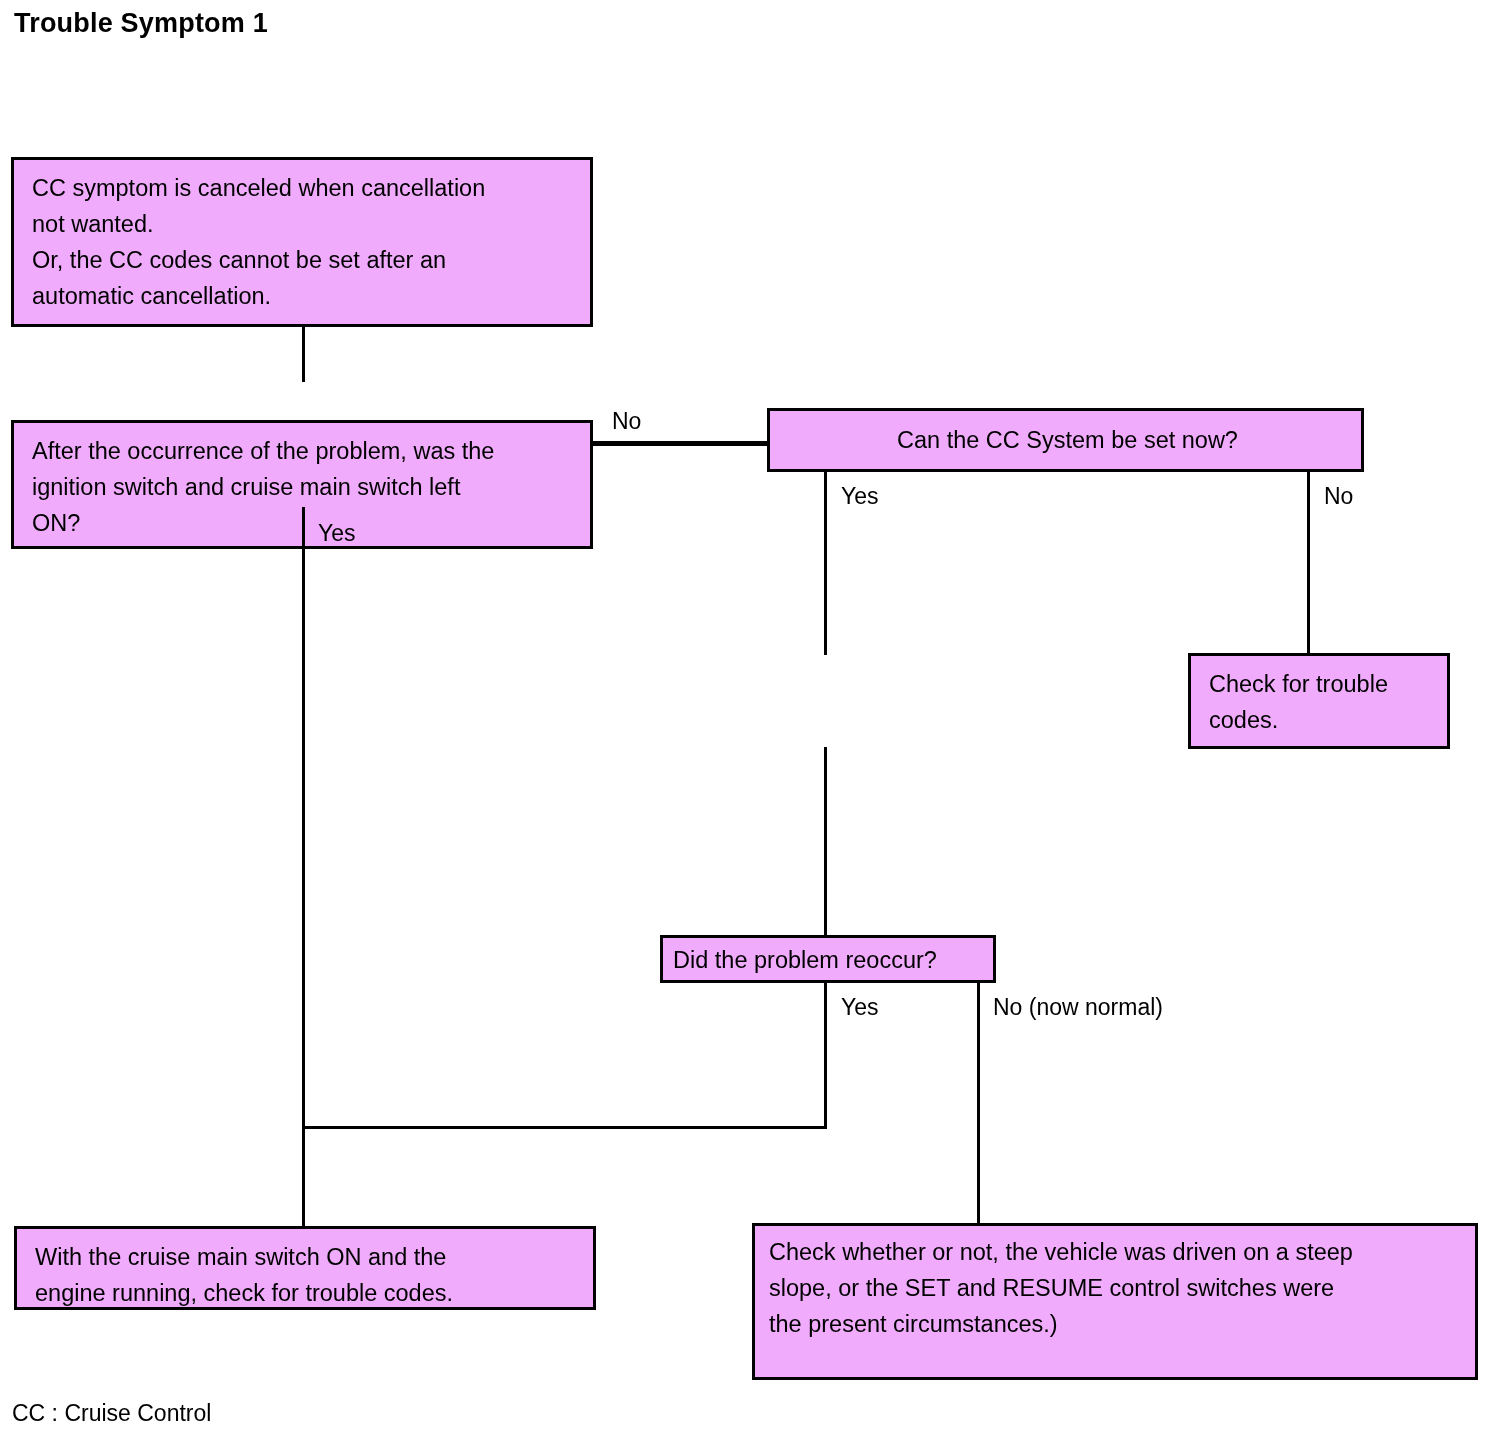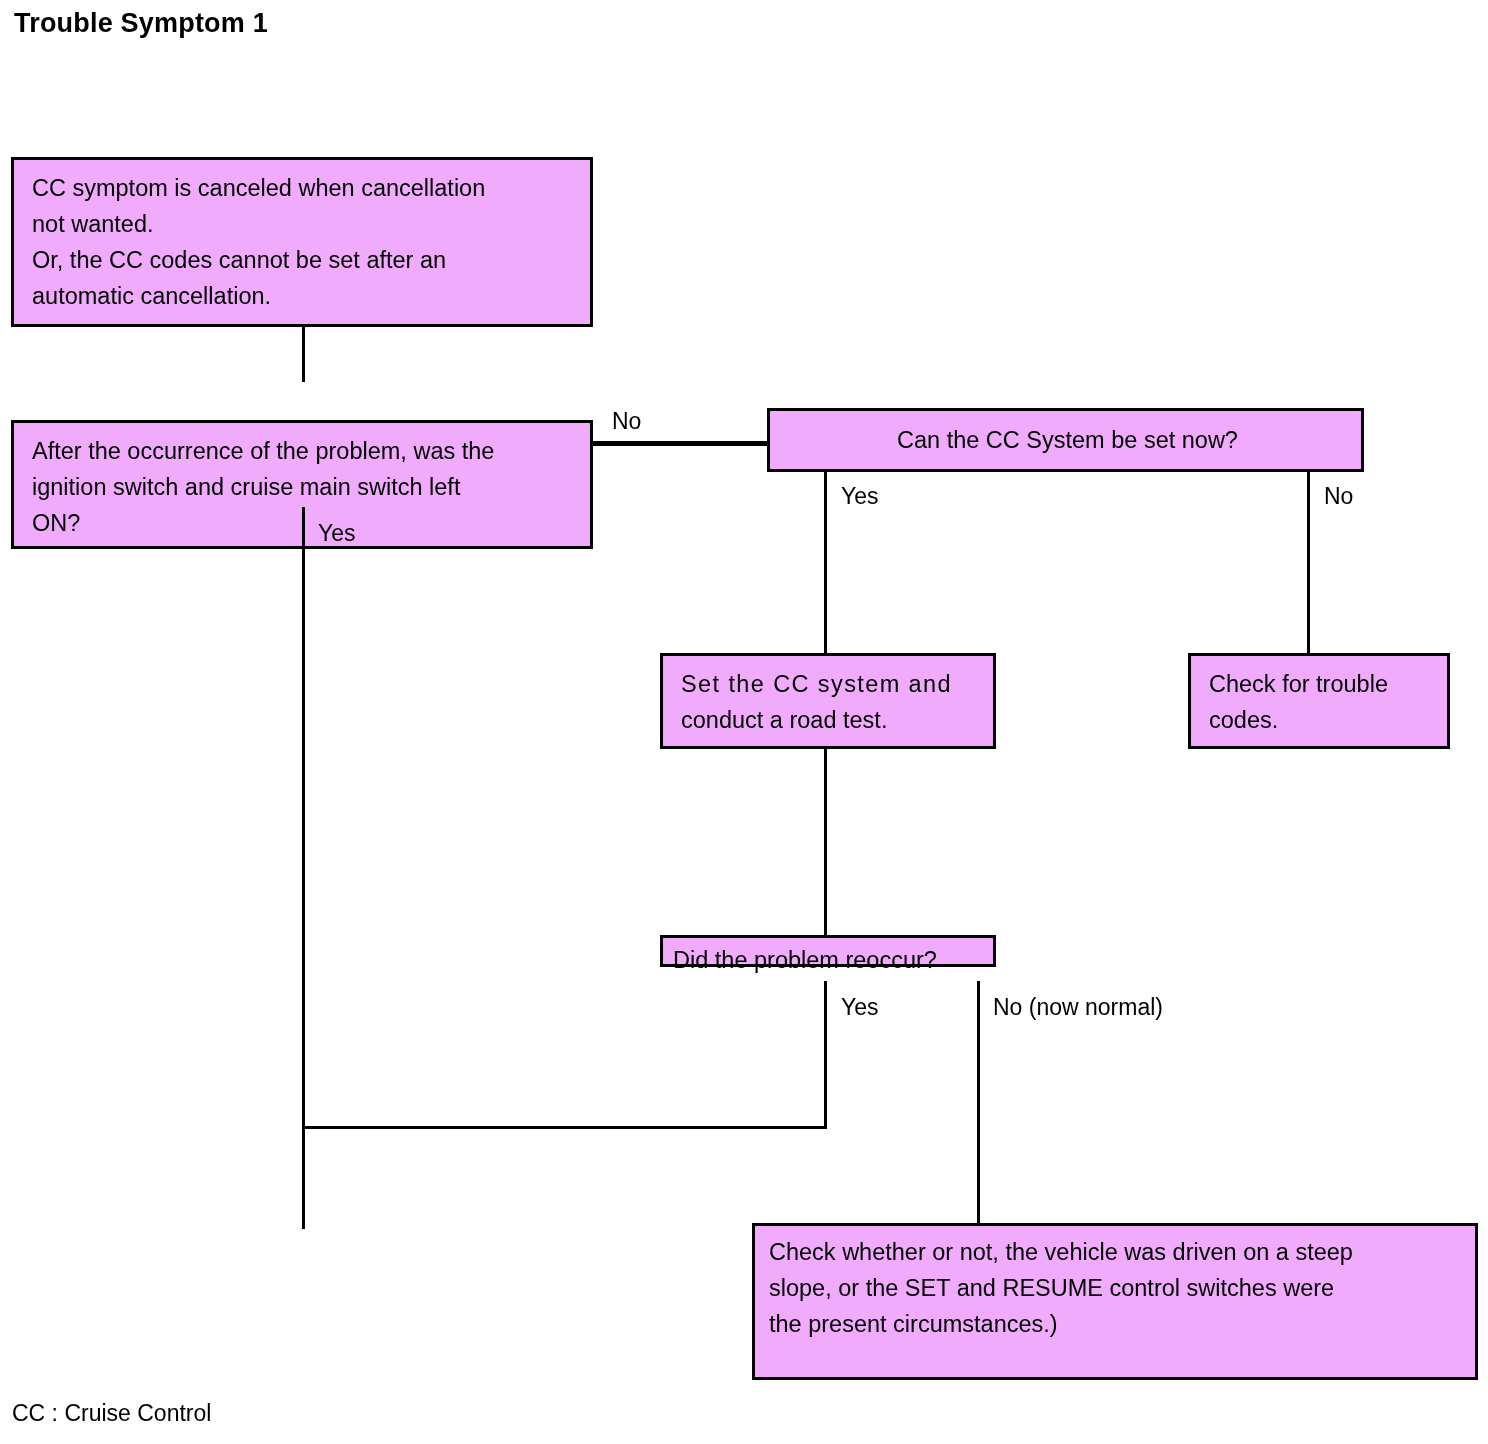--- a/index.html
+++ b/index.html
@@ -108,42 +108,42 @@
   <div class="node center" style="left:767px; top:408px; width:597px; height:64px; padding-top:11px;">
     <p>Can the CC System be set now?</p>
   </div>
 
   <div class="vline" style="left:824px; top:470px; height:185px;"></div>
   <div class="edge-label" style="left:841px; top:485px;">Yes</div>
 
   <div class="vline" style="left:1307px; top:470px; height:185px;"></div>
   <div class="edge-label" style="left:1324px; top:485px;">No</div>
 
-  <div class="node" style="left:660px; top:653px; width:336px; height:96px;">
-    <p style="letter-spacing:1.4px;">Set the CC system and</p>
-    <p>conduct a road test.</p>
-  </div>
 
   <div class="node" style="left:1188px; top:653px; width:262px; height:96px;">
     <p>Check for trouble codes.</p>
   </div>
 
   <div class="vline" style="left:824px; top:747px; height:190px;"></div>
 
-  <div class="node" style="left:660px; top:935px; width:336px; height:32px; padding:4px 8px 4px 10px;">
+  <div class="node" style="left:660px; top:935px; width:336px; height:48px; padding:4px 8px 4px 10px;">
     <p>Did the problem reoccur?</p>
   </div>
 
   <div class="vline" style="left:824px; top:981px; height:148px;"></div>
   <div class="hline" style="left:302px; top:1126px; width:525px;"></div>
   <div class="edge-label" style="left:841px; top:996px;">Yes</div>
 
   <div class="vline" style="left:977px; top:981px; height:244px;"></div>
   <div class="edge-label" style="left:993px; top:996px;">No (now normal)</div>
 
+  <div class="node just" style="left:14px; top:1226px; width:582px; height:84px;">
+    <p>With the cruise main switch ON and the</p>
+    <p>engine running, check for trouble codes.</p>
+  </div>
 
   <div class="node" style="left:752px; top:1223px; width:726px; height:157px; padding:8px 10px 6px 14px;">
     <p>Check whether or not, the vehicle was driven on a steep</p>
     <p>slope, or the SET and RESUME control switches were</p>
     <p>the present circumstances.)</p>
   </div>
 
   <div class="footnote">CC : Cruise Control</div>
 
 </div>

